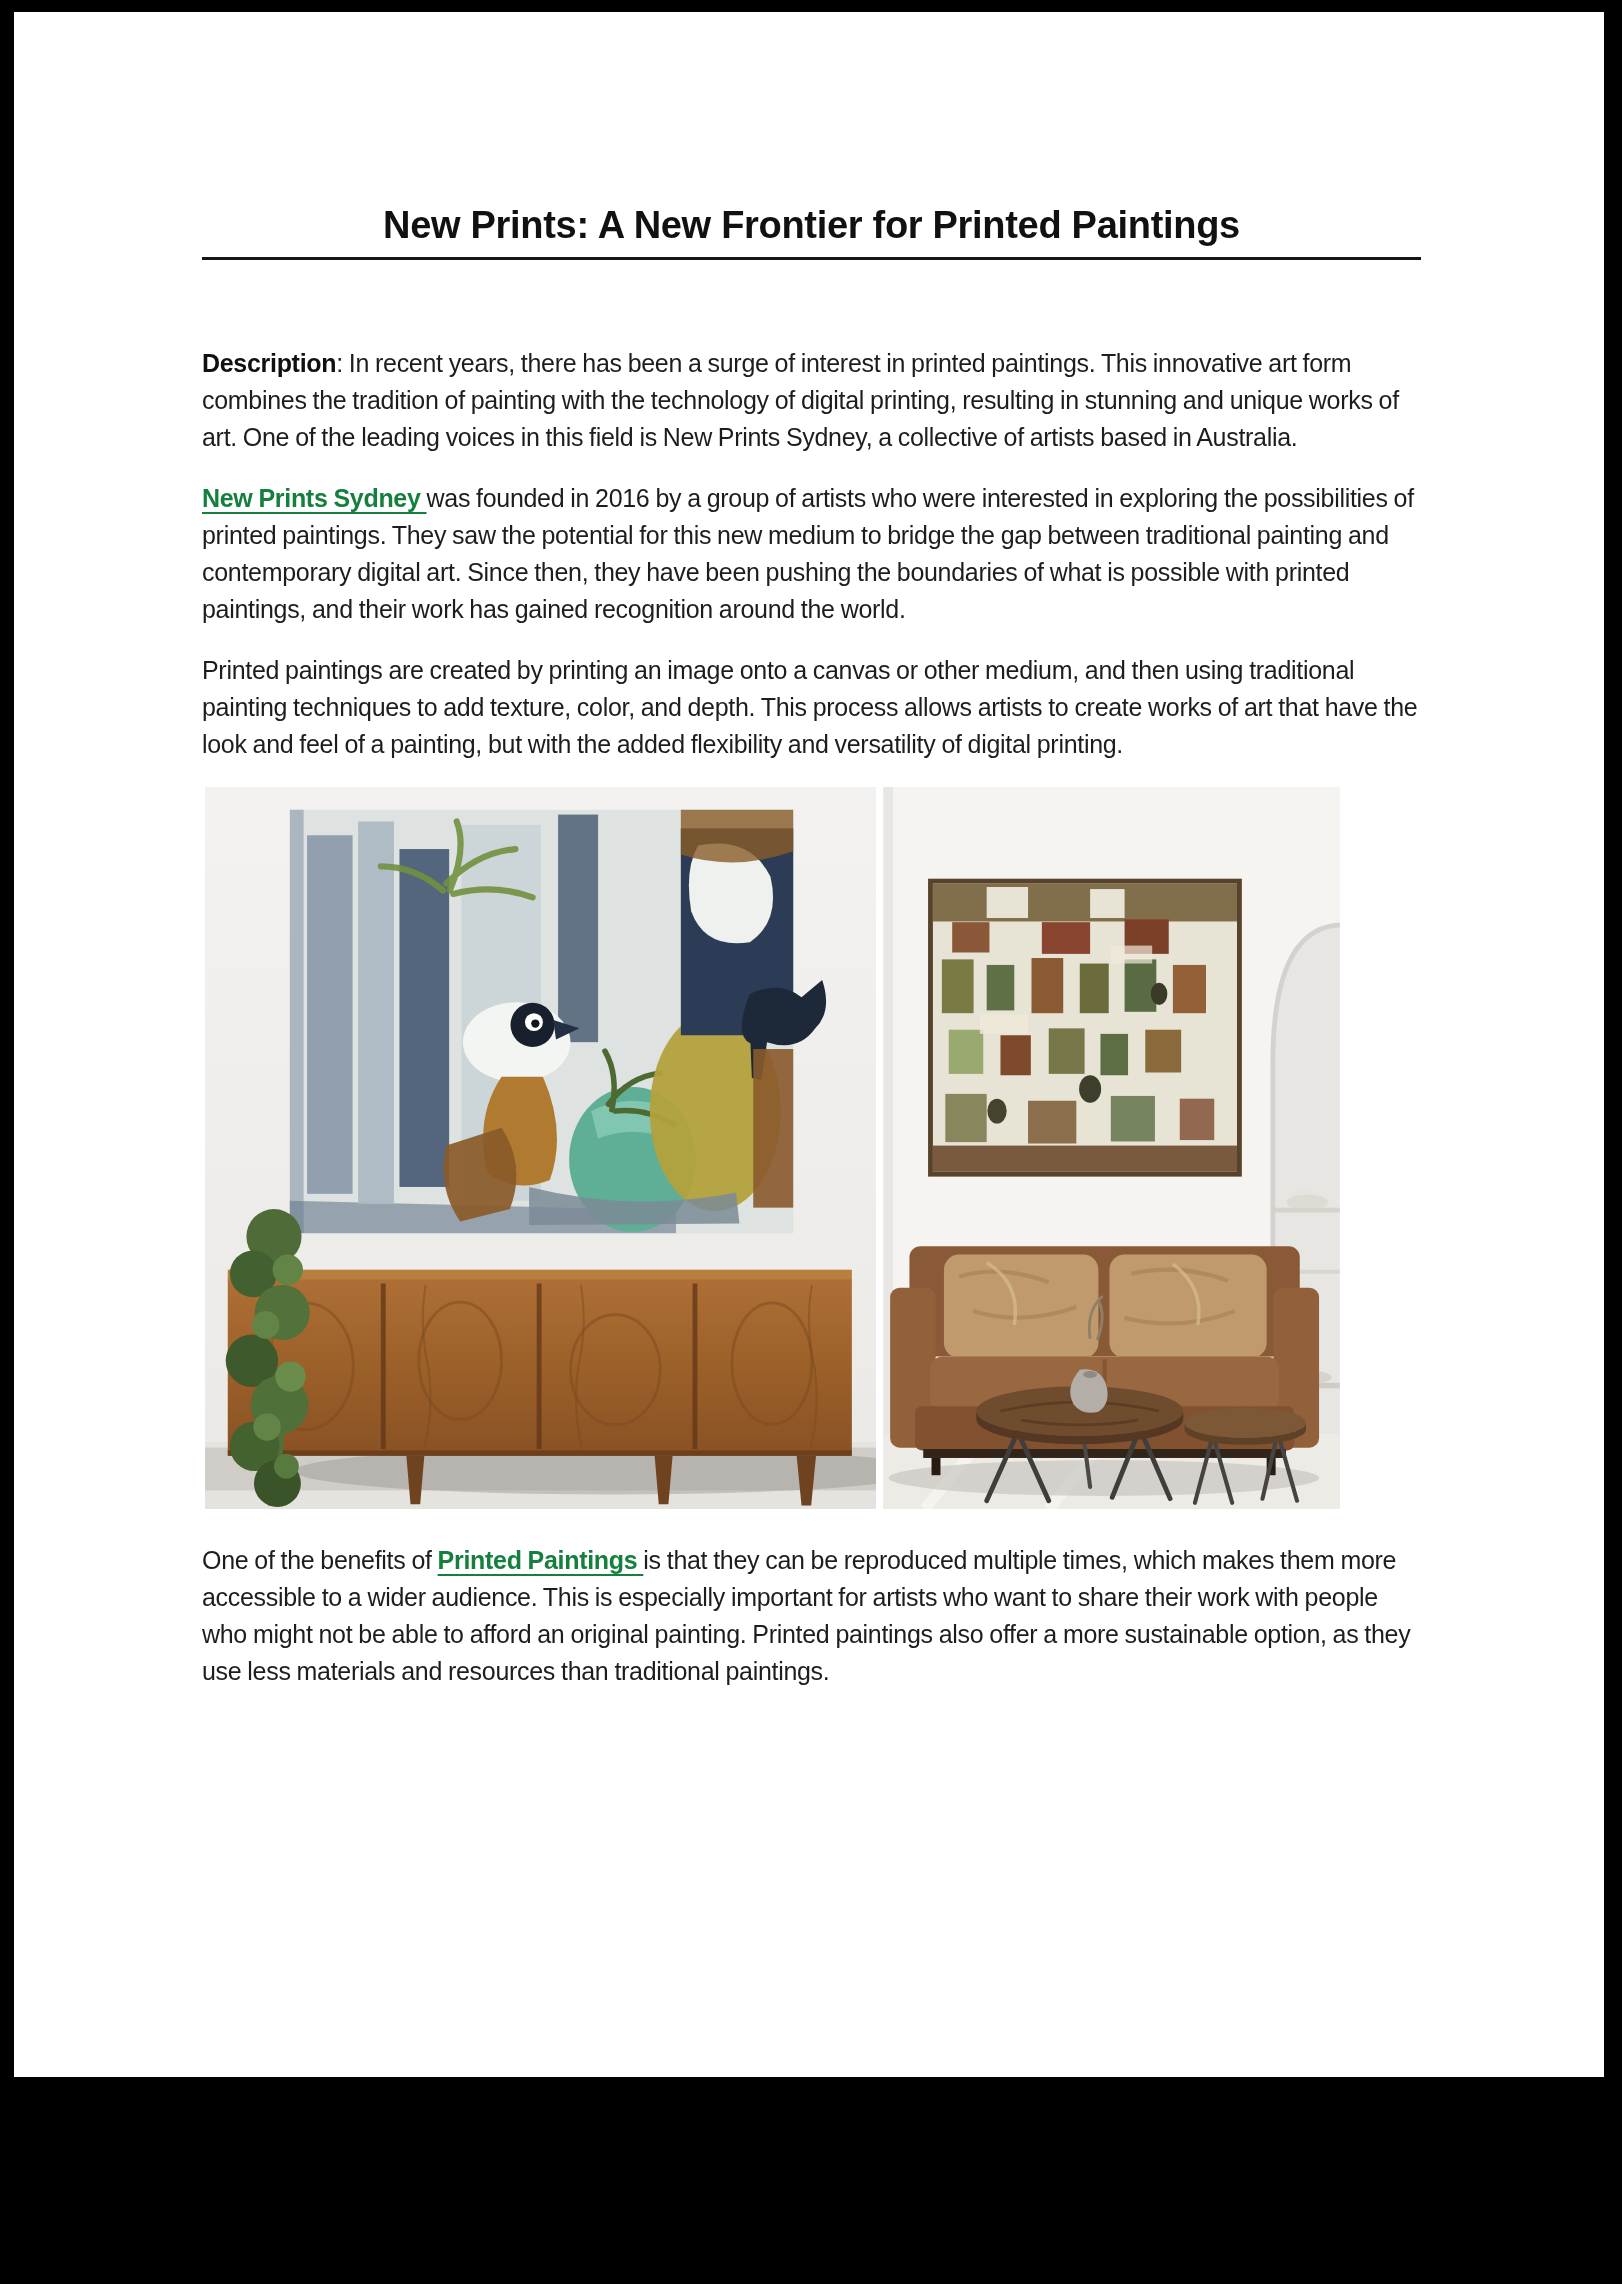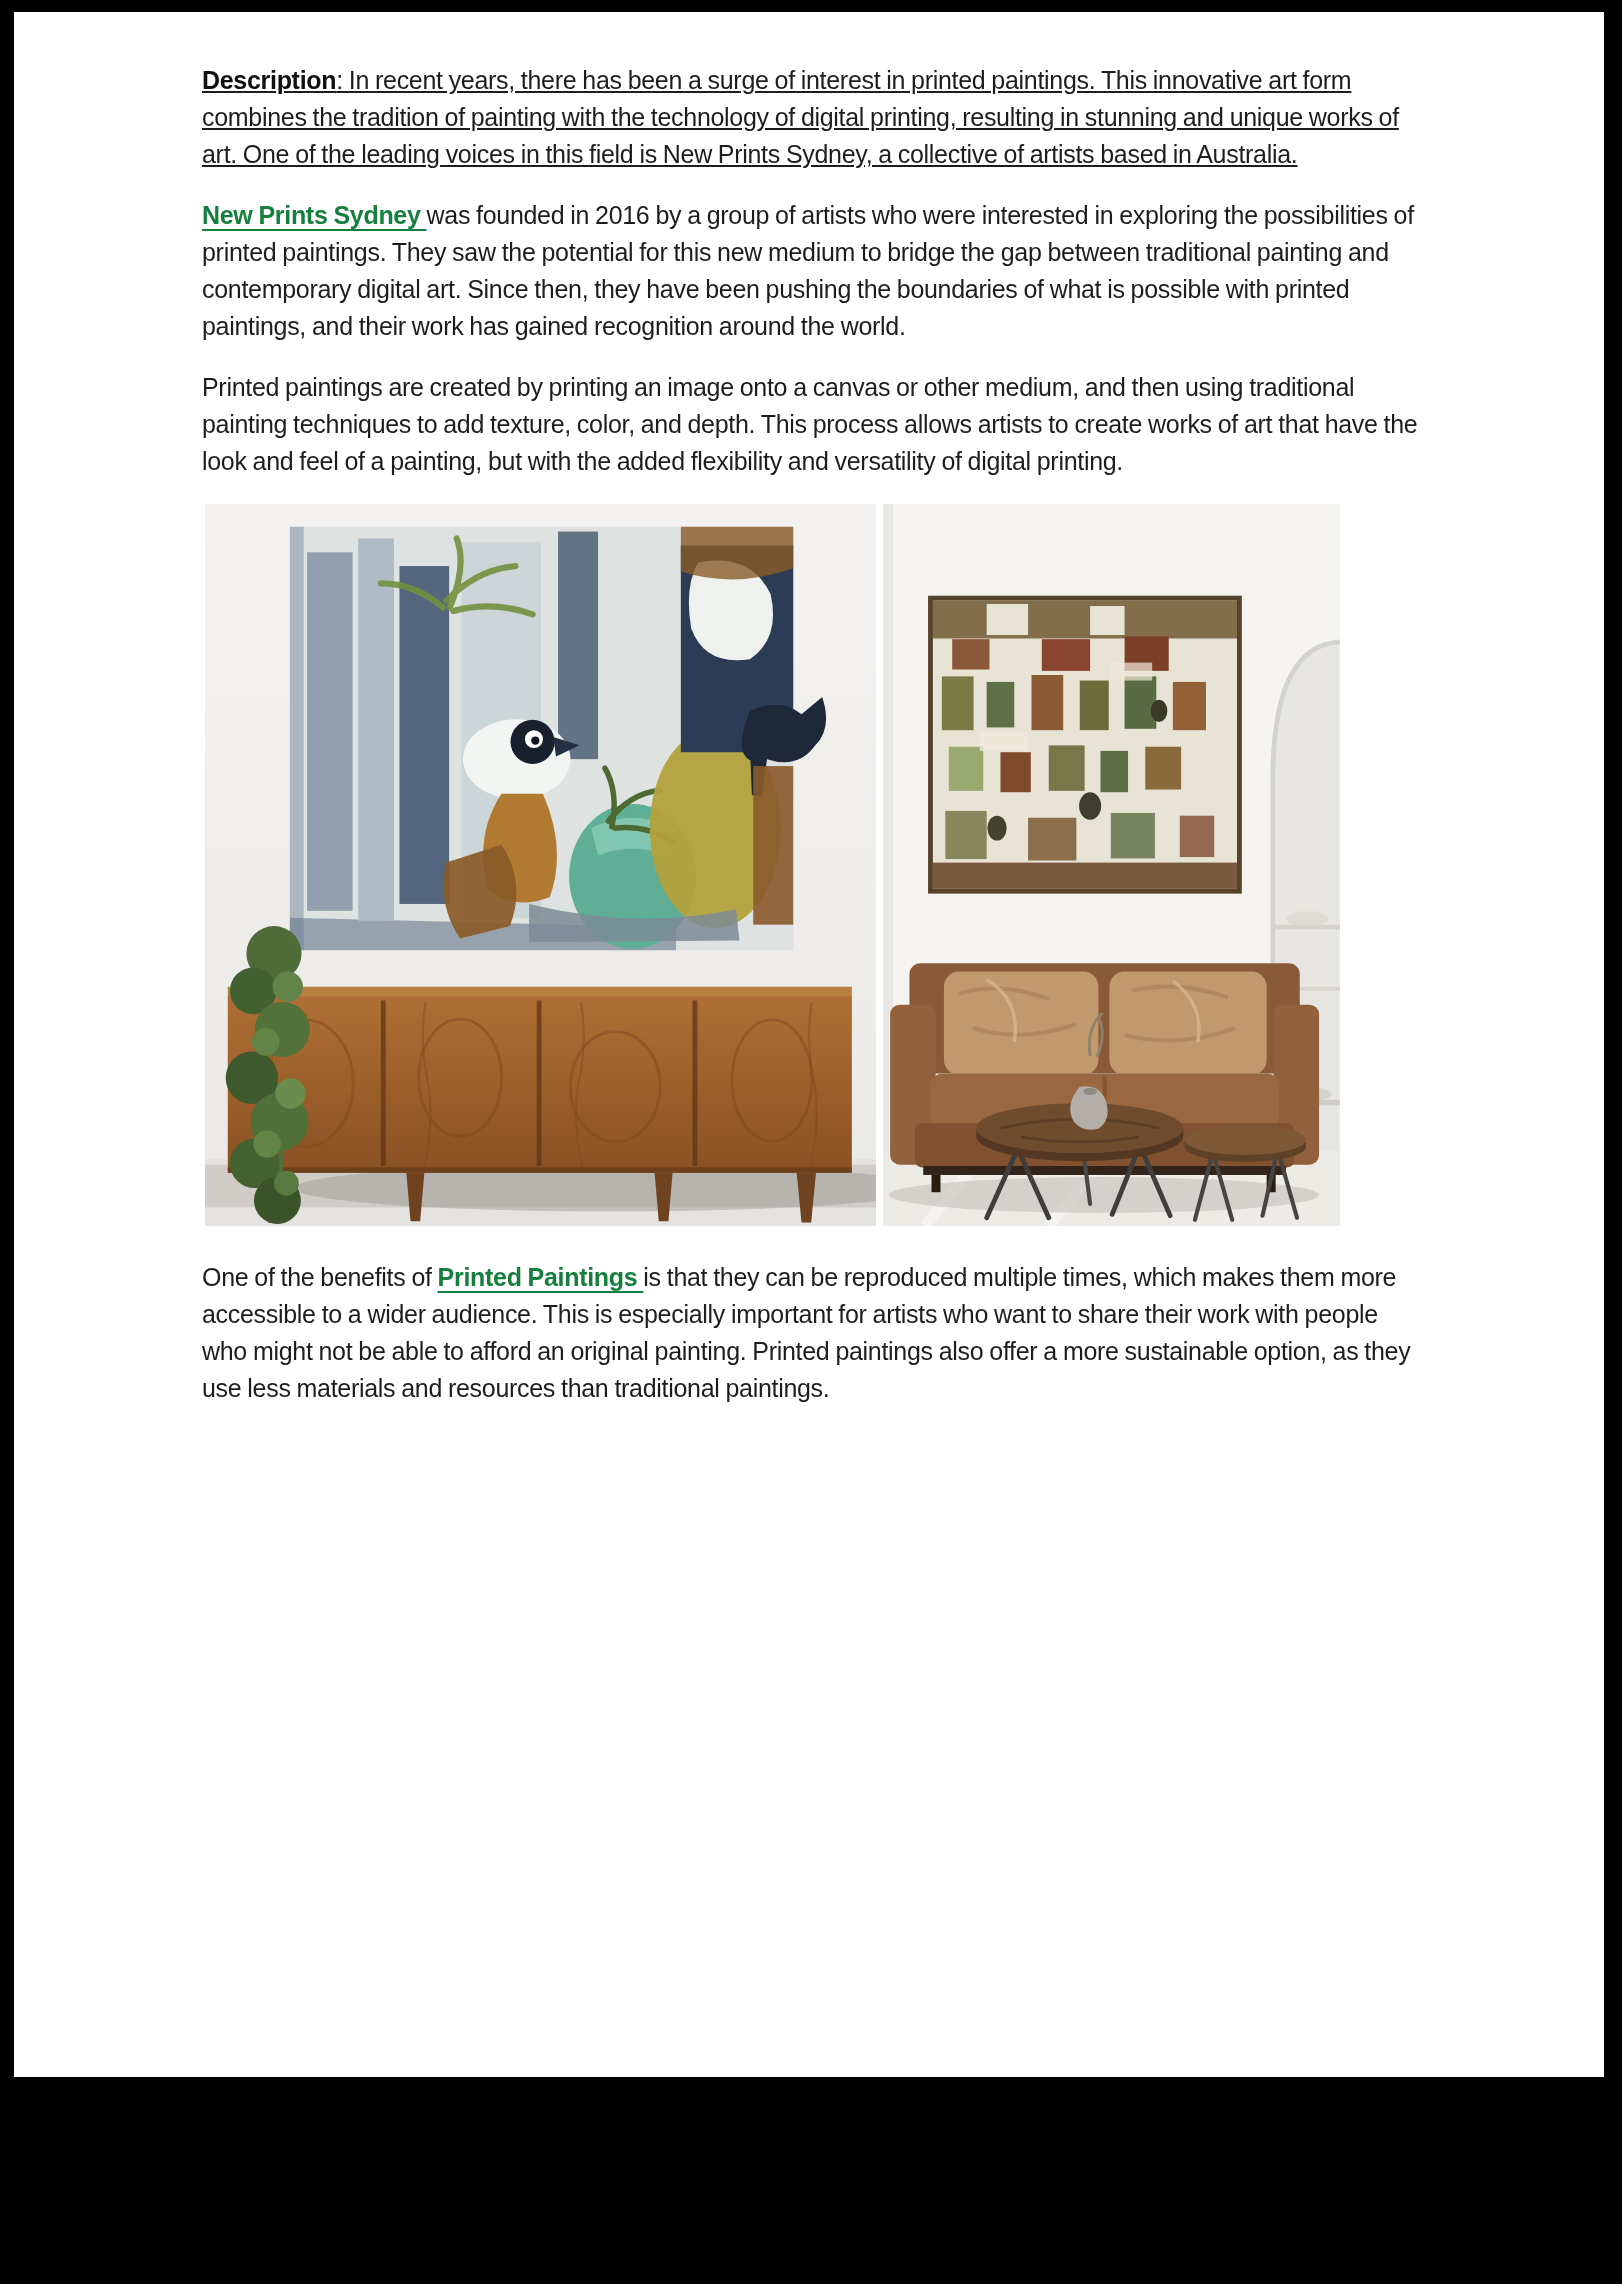--- a/index.html
+++ b/index.html
@@ -21,21 +21,21 @@
     letter-spacing:-0.3px;
     text-align:center;color:#111111;
     padding-bottom:9px;
     border-bottom:3.4px solid #161616;
   }
   p.para{
     font-size:25px;line-height:37px;color:#1d1d1d;
     letter-spacing:-0.3px;word-spacing:-0.7px;
     margin:0 0 24px 0;text-align:left;
   }
-  p.para-first{margin-top:50px;text-decoration:underline;}
+  p.para-first{margin-top:85px;}
   .lead-bold{font-weight:700;color:#101010;}
   a.doc-link{
     color:#15803d;font-weight:700;
     text-decoration:underline;
     text-decoration-thickness:2.1px;
     text-underline-offset:4.8px;
     cursor:pointer;
   }
   figure.photos{
     margin:7px 0 33px 3.4px;padding:0;
@@ -43,20 +43,21 @@
   }
   .photo{display:block;font-size:0;line-height:0;}
   .photo svg{display:block;}
 </style>
 </head>
 <body>
 
 <div class="page">
   <div class="content">
 
+    <h1 class="doc-title">New Prints: A New Frontier for Printed Paintings</h1>
 
     <p class="para para-first"><span class="lead-bold">Description</span><span>: In recent years, there has been a surge of interest in printed paintings. This innovative art form combines the tradition of painting with the technology of digital printing, resulting in stunning and unique works of art. One of the leading voices in this field is New Prints Sydney, a collective of artists based in Australia.</span></p>
 
     <p class="para"><a class="doc-link" href="#">New Prints Sydney </a><span>was founded in 2016 by a group of artists who were interested in exploring the possibilities of printed paintings. They saw the potential for this new medium to bridge the gap between traditional painting and contemporary digital art. Since then, they have been pushing the boundaries of what is possible with printed paintings, and their work has gained recognition around the world.</span></p>
 
     <p class="para"><span>Printed paintings are created by printing an image onto a canvas or other medium, and then using traditional painting techniques to add texture, color, and depth. This process allows artists to create works of art that have the look and feel of a painting, but with the added flexibility and versatility of digital printing.</span></p>
 
     <figure class="photos">
 
       <div class="photo">

